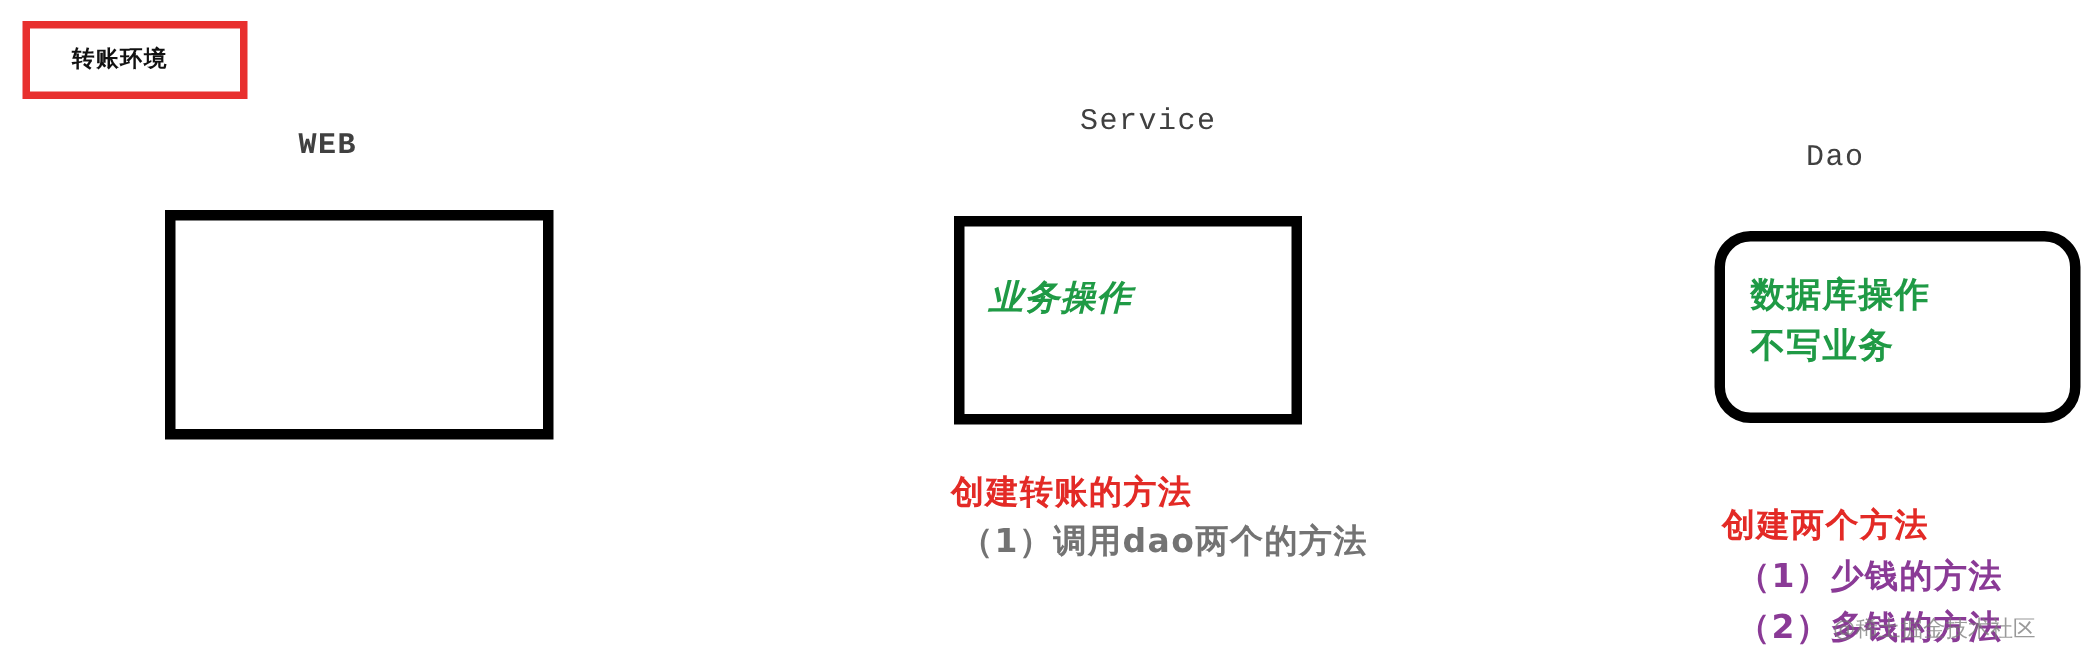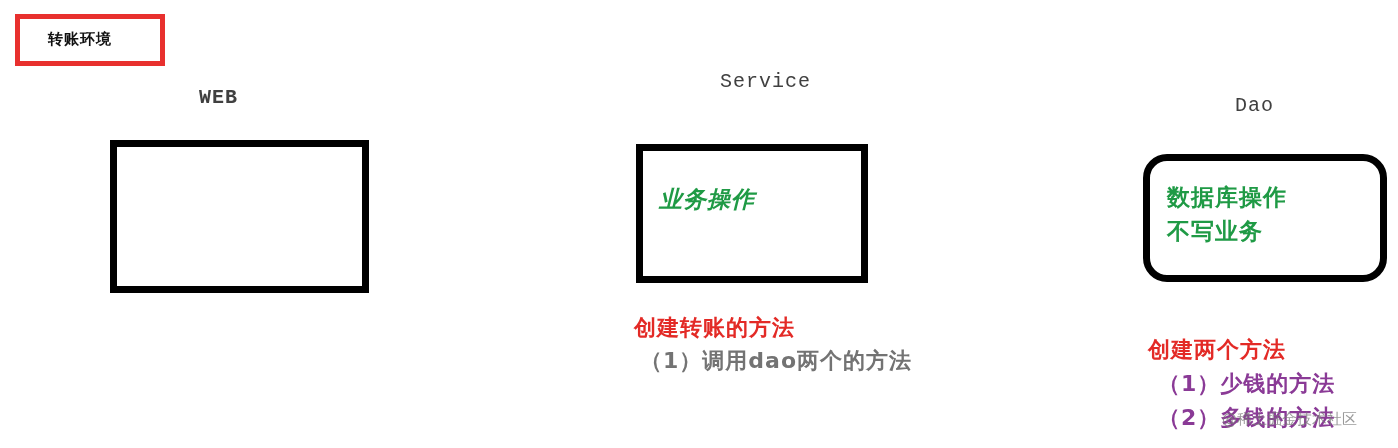--- a/index.html
+++ b/index.html
@@ -33,21 +33,21 @@
 
     .layer-label {
       font-family: "Liberation Mono", "DejaVu Sans Mono", monospace;
       font-size: 20px;
       color: #404040;
       font-weight: normal;
       letter-spacing: 1px;
     }
     .label-web { left: 199px; top: 86px; font-weight: bold; }
     .label-service { left: 692px; top: 70px; margin-left: 28px; }
-    .label-dao { left: 1204px; top: 94px; margin-left: 31px; }
+    .label-dao { left: 1204px; top: 94px; }
 
     .box {
       box-sizing: border-box;
       border: 7px solid #000;
       background: #fff;
     }
     .box-web { left: 110px; top: 140px; width: 259px; height: 153px; }
     .box-service { left: 636px; top: 144px; width: 232px; height: 139px; }
     .box-dao {
       left: 1143px; top: 154px; width: 244px; height: 128px;

